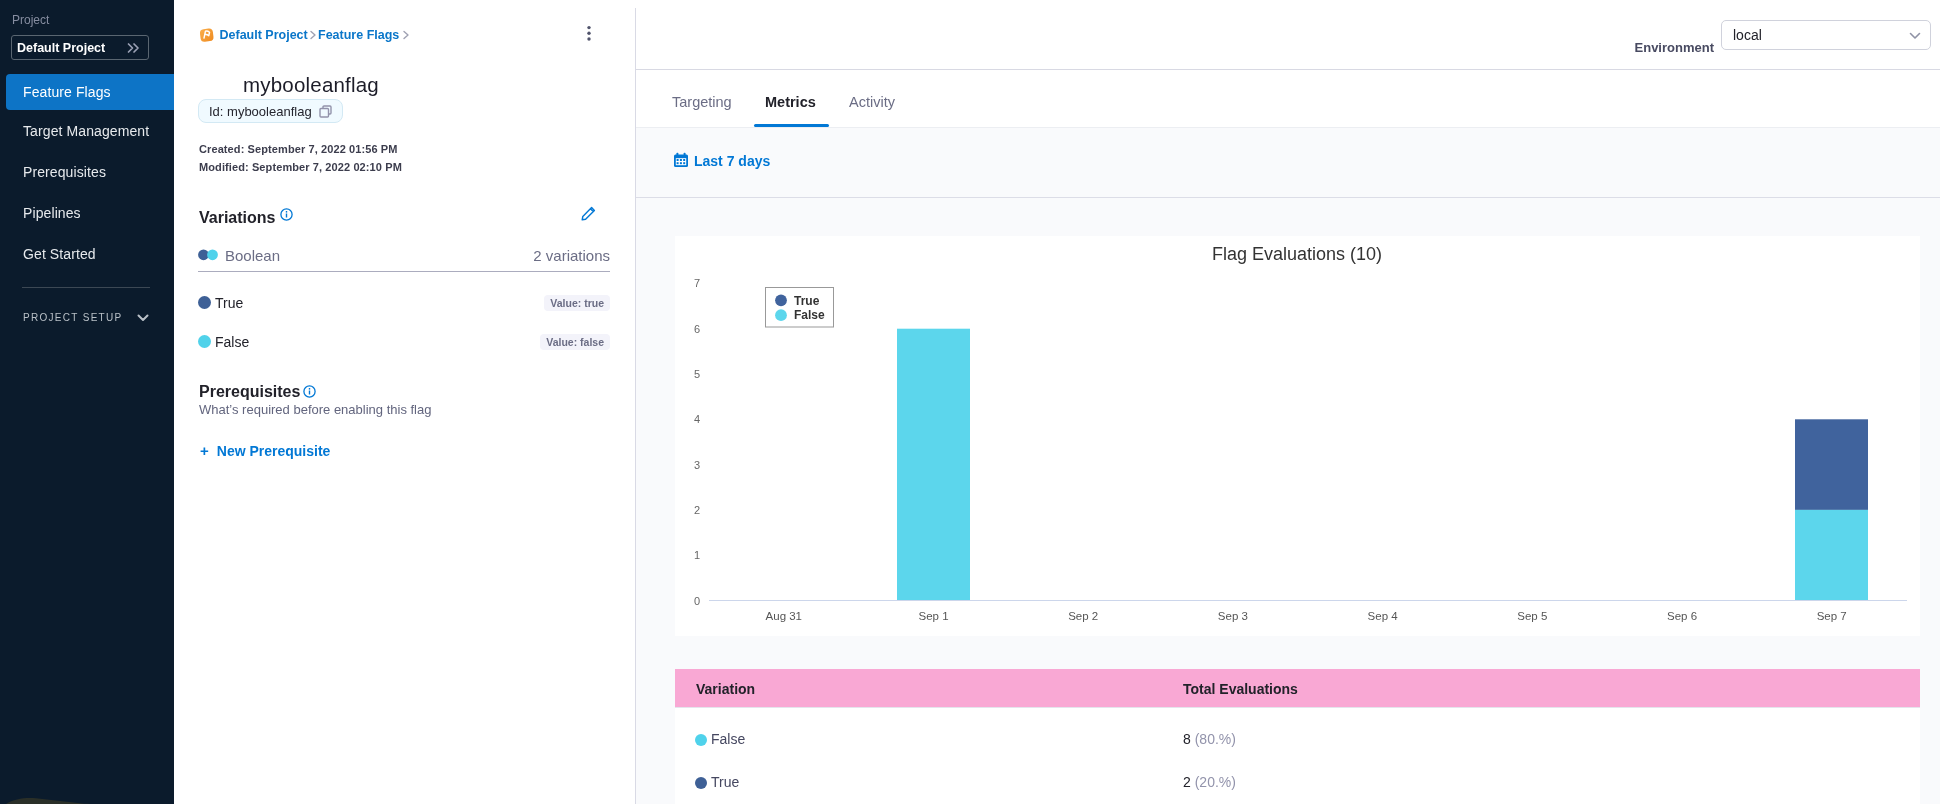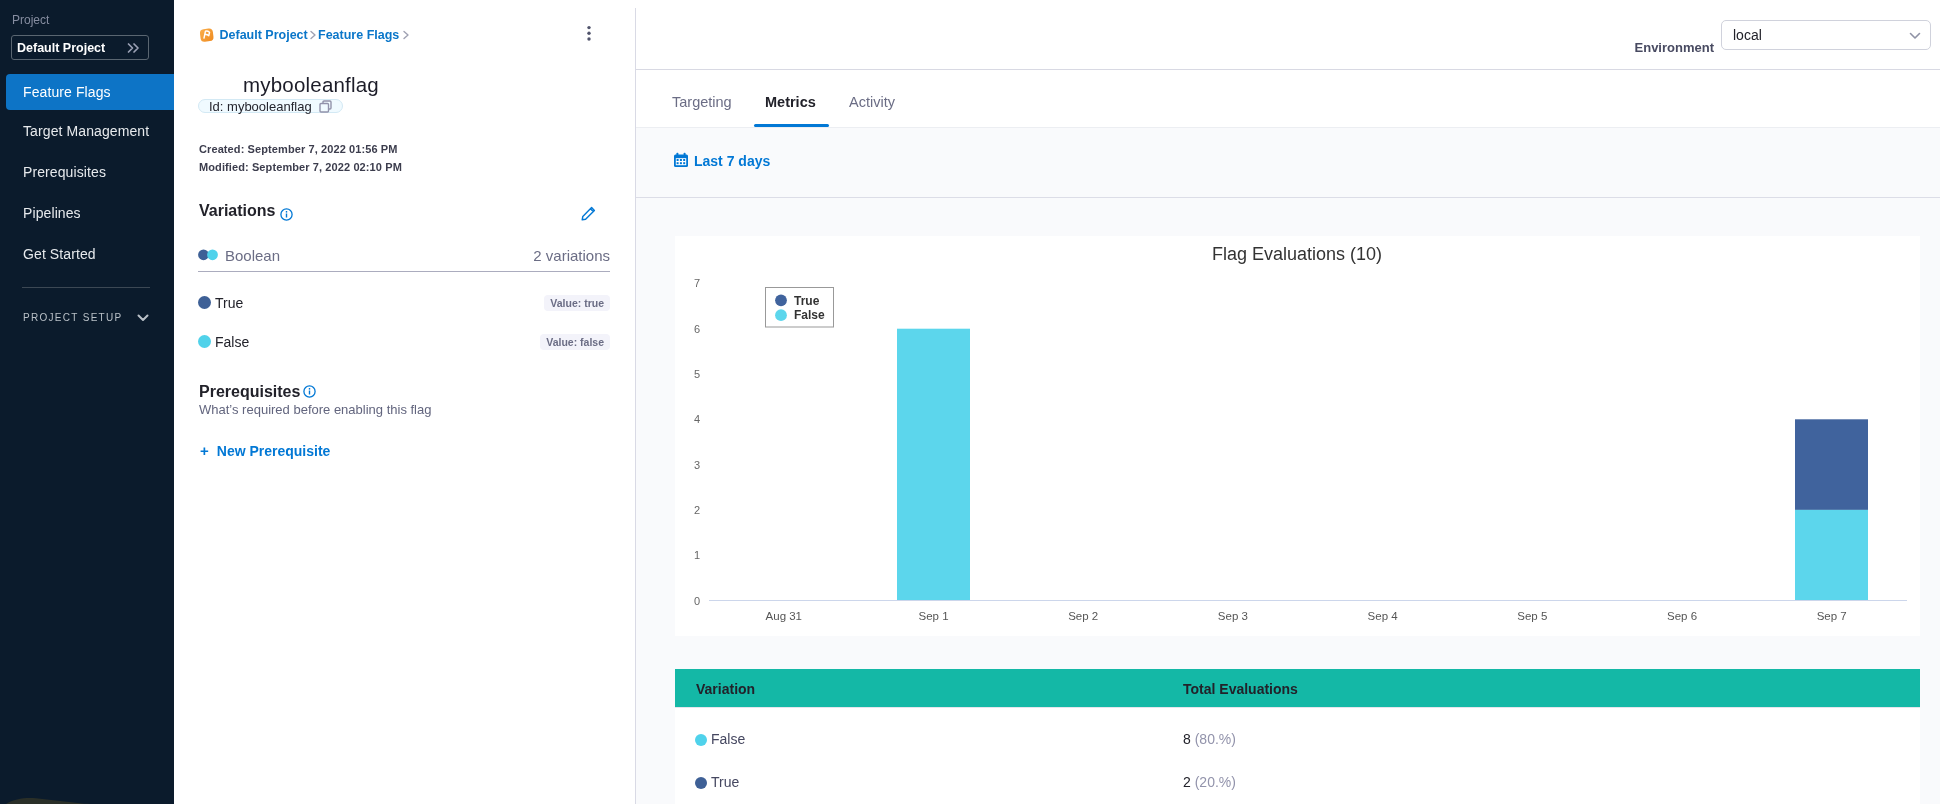--- a/index.html
+++ b/index.html
@@ -19,21 +19,21 @@
 #nav-active .nav-item { position:absolute; left:17px; top:8px; color:#fff; }
 #sb-hr { left:22px; top:287px; width:128px; height:1px; background:#3c4854; }
 #proj-setup { left:23px; top:312px; font-size:10px; font-weight:normal; letter-spacing:1.3px; color:#b9c0c7; }
 #ps-chev { left:136px; top:311px; }
 #hill { left:0; bottom:0; }
 
 
 #leftcol { left:174px; top:0; width:461px; height:804px; background:#fff; }
 .crumb { font-size:12.5px; font-weight:bold; color:#0a76c9; }
 #title { left:25px; top:73px; font-size:20.5px; font-weight:normal; color:#1c1c28; letter-spacing:0.2px;margin-left:44px; }
-#idchip { left:24px; top:99px; height:14px; background:#f0faff; border:1px solid #d3e9f4; border-radius:8px; padding:0 10px; display:flex; align-items:center; gap:7px; }
+#idchip { left:24px; top:99px; height:24px; background:#f0faff; border:1px solid #d3e9f4; border-radius:8px; padding:0 10px; display:flex; align-items:center; gap:7px; }
 #idchip .t { font-size:13px; color:#25252e; }
 .meta { left:25px; font-size:11px; letter-spacing:0.1px; font-weight:bold; color:#3c3d4d; }
 .h2 { font-size:16px; font-weight:bold; color:#22222a; }
 .grey500 { color:#6b6d85; }
 #boolrow-name { left:51px; top:247px; font-size:15px; }
 #var2 { right:25px; top:247px; font-size:15px; }
 #vardiv { left:24px; top:271px; width:412px; height:1px; background:#abacbe; }
 .dot { border-radius:50%; }
 .valchip { position:absolute; right:25px; background:#f3f3fa; border-radius:4px; font-size:10.5px; font-weight:bold; color:#6b6d85; padding:2px 6px; line-height:12px; }
 #prereq-sub { left:25px; top:402px; font-size:13px; color:#62657e; }
@@ -46,21 +46,21 @@
 #envsel { right:10px; top:12px; width:210px; height:30px; background:#fff; border:1px solid #d0d2dc; border-radius:5px;margin-left:48px; }
 #envsel .t { position:absolute; left:11px; top:6px; font-size:14px; color:#22222a; }
 #tabsbar { left:0; top:62px; width:1305px; height:58px; background:#fff; border-bottom:1px solid #eceef2; }
 .tab { position:absolute; top:24px; font-size:14.5px; color:#6b6d85; }
 #tab-metrics { font-weight:bold; color:#22222a; }
 #tab-underline { left:118px; top:54px; width:75px; height:3px; background:#0278d5; border-radius:2px; }
 #days { left:0; top:120px; width:1305px; height:70px; border-bottom:1px solid #dcdde7; }
 #days .t { position:absolute; left:58px; top:25px; font-size:14px; font-weight:bold; color:#0278d5; }
 #chartcard { left:39px; top:228px; width:1245px; height:400px; background:#fff; }
 #tablecard { left:39px; top:661px; width:1245px; height:143px; background:#fff; }
-#thead { position:absolute; left:0; top:0; width:1245px; height:39px; background:#14b8a6; border-bottom:1px solid #e4e5ec; }
+#thead { position:absolute; left:0; top:0; width:1245px; height:39px; background:#f9a8d4; border-bottom:1px solid #e4e5ec; }
 .th { position:absolute; top:12px; font-size:14px; font-weight:bold; color:#22222a; }
 .td-name { position:absolute; left:36px; font-size:14px; color:#454760; }
 .td-val { position:absolute; left:508px; font-size:14px; color:#22222a; }
 .td-val .pct { color:#9293ab; }
 </style>
 </head>
 <body>
 <div id="root">
 
   <div id="sidebar" class="abs">
@@ -122,21 +122,21 @@
     <div id="idchip" class="abs">
       <span class="t">Id: mybooleanflag</span>
       <svg width="13" height="13" viewBox="0 0 13 13">
           <rect x="1" y="3.5" width="8.5" height="8.5" rx="1" stroke="#9293ab" stroke-width="1.4" fill="none"></rect>
           <path d="M4 3.5 L4 2 Q4 1 5 1 L11 1 Q12 1 12 2 L12 8 Q12 9 11 9 L9.5 9" stroke="#9293ab" stroke-width="1.4" fill="none"></path>
         </svg>
     </div>
     <div class="meta abs" style="top:143px;">Created: September 7, 2022 01:56 PM</div>
     <div class="meta abs" style="top:161px;">Modified: September 7, 2022 02:10 PM</div>
 
-    <div class="h2 abs" style="left:25px; top:202px;text-align:center;">Variations</div>
+    <div class="h2 abs" style="left:25px; top:209px;text-align:center;">Variations</div>
     <svg class="abs" style="left:106px; top:208px;" width="13" height="13" viewBox="0 0 13 13">
         <circle cx="6.5" cy="6.5" r="5.6" stroke="#0278d5" stroke-width="1.3" fill="none"></circle>
         <rect x="5.8" y="5.5" width="1.4" height="4" fill="#0278d5"></rect>
         <rect x="5.8" y="3" width="1.4" height="1.6" fill="#0278d5"></rect>
       </svg>
     <svg class="abs" style="left:406px; top:205px;" width="17" height="17" viewBox="0 0 17 17">
         <path d="M11.6 2.6 L14.4 5.4 L5.6 14.2 L2.2 14.8 L2.8 11.4 Z M10.4 3.8 L13.2 6.6" stroke="#0278d5" stroke-width="1.4" fill="none" stroke-linejoin="round" stroke-linecap="round"></path>
       </svg>
 
     <svg class="abs" style="left:23px; top:249px;" width="22" height="12" viewBox="0 0 22 12">

